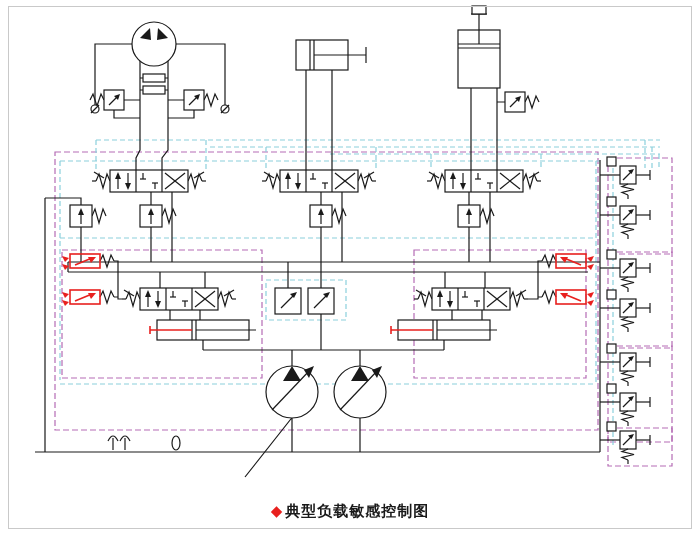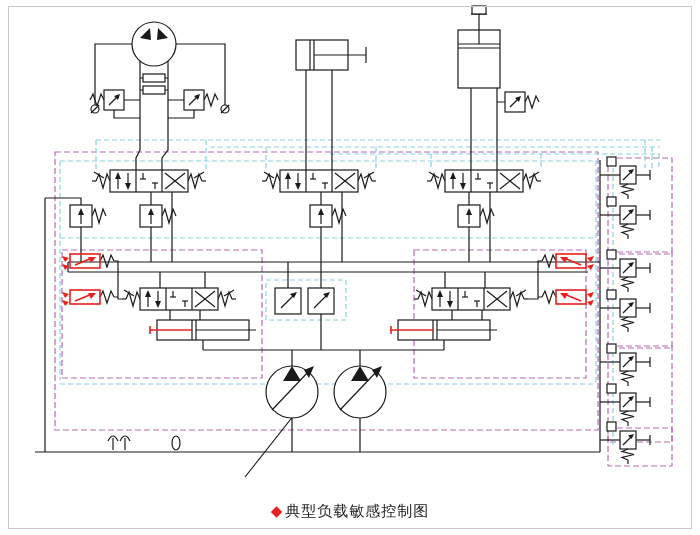--- a/index.html
+++ b/index.html
@@ -3,21 +3,21 @@
 <meta charset="utf-8">
 <style>
   html,body{margin:0;padding:0;}
   body{width:700px;height:535px;background:var(--c-bg,#fff);overflow:hidden;
        font-family:"Liberation Serif","DejaVu Serif",serif;}
   .page{position:relative;width:700px;height:535px;background:var(--c-bg,#fff);}
   .frame{position:absolute;left:8px;top:6px;right:8px;bottom:6px;
          border:1px solid var(--c-frame,#c9c9c9);pointer-events:none;}
   svg{position:absolute;left:0;top:0;}
   .caption{position:absolute;left:0;top:502px;width:700px;text-align:center;
-           font-size:15px;letter-spacing:1px;color:var(--c-line,#1a1a1a);}
+           font-size:15px;letter-spacing:1px;color:var(--c-line,#1a1a1a);font-weight:bold;}
   .caption .b{color:var(--c-red,#e8201e);margin-right:2px;}
   
   .k{stroke:var(--c-line,#1a1a1a);fill:none;stroke-width:1.2;}
   .kf{fill:var(--c-line,#1a1a1a);stroke:none;}
   .wf{fill:#ffffff;}
   .cy{stroke:var(--c-cyan,#8bd0dc);fill:none;stroke-width:1.2;stroke-dasharray:5 3;}
   .mg{stroke:var(--c-mag,#b56cb5);fill:none;stroke-width:1.2;stroke-dasharray:6 3;}
   .rd{stroke:var(--c-red,#e8201e);fill:none;stroke-width:1.6;}
   .rdf{fill:var(--c-red,#e8201e);stroke:none;}
 </style>

